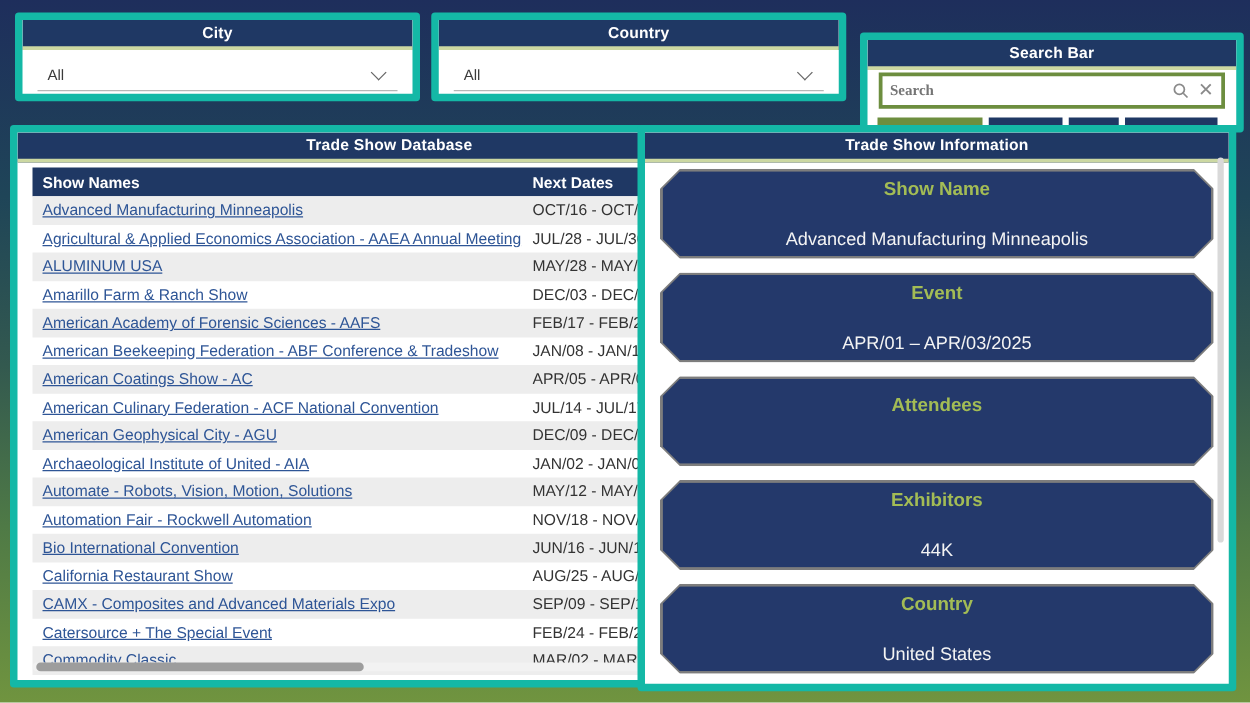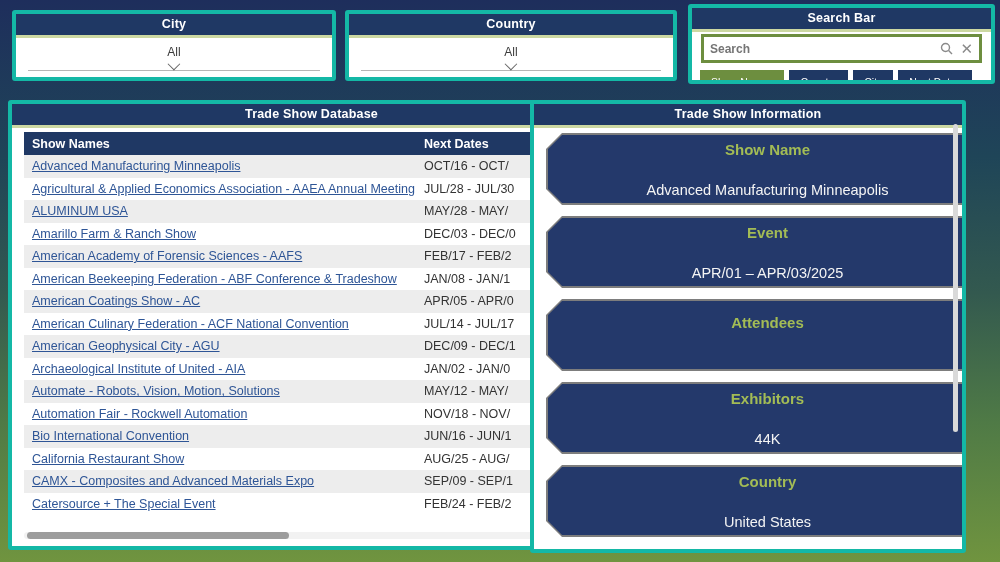--- a/index.html
+++ b/index.html
@@ -1,34 +1,34 @@
 <!DOCTYPE html>
 <html><head>
 <meta charset="utf-8">
 <style>
   html,body{margin:0;padding:0;}
   body{
     width:1000px;height:562px;position:relative;overflow:hidden;
     font-family:"Liberation Sans",sans-serif;
     background:linear-gradient(180deg,#1e2e5c 0%,#1f4558 28%,#33594f 52%,#4f7a46 75%,#70943f 100%);
   }
-  .panel{position:absolute;background:#ffffff;border:4px solid #14b8a6;border-radius:3px;box-sizing:border-box;overflow:hidden;}
+  .panel{position:absolute;background:#ffffff;border:6px solid #14b8a6;border-radius:3px;box-sizing:border-box;overflow:hidden;}
   .panel-header{background:#1f3864;color:#ffffff;font-weight:bold;font-size:12.5px;text-align:center;
     padding:3px 0 4px;border-bottom:3px solid #ccd8a2;letter-spacing:.2px;}
   
   .dropdown{position:absolute;left:12px;right:12px;top:31px;height:26px;border-bottom:1px solid #b6b6b6;
-    display:flex;align-items:center;justify-content:space-between;padding:0 8px;box-sizing:border-box;background:#fff;cursor:pointer;flex-direction:column;}
+    display:flex;align-items:center;justify-content:space-between;padding:0 8px;box-sizing:border-box;background:#fff;cursor:pointer;}
   .dropdown .val{font-size:12px;color:#3b3b3b;}
   .chev{width:8px;height:8px;border-right:1.5px solid #666;border-bottom:1.5px solid #666;
     transform:rotate(45deg) translateY(-2px);margin-right:4px;}
   
   .search-box{position:absolute;left:9px;right:9px;top:26px;height:23px;border:3px solid #6d8e3f;background:#fff;
     display:flex;align-items:center;padding:0 6px;box-sizing:content-box;}
   .search-box input{border:none;outline:none;flex:1;font-size:12px;font-weight:bold;color:#222;
-    font-family:Liberation Sans, sans-serif;background:transparent;padding:0;}
+    font-family:Liberation Serif, serif;background:transparent;padding:0;}
   .sicon{display:flex;align-items:center;margin-left:6px;}
   .clear-x{color:#8a8a8a;font-size:15px;line-height:1;margin-left:7px;cursor:pointer;}
   .btn-row{position:absolute;left:8px;top:62px;display:flex;gap:5px;}
   .sbtn{height:23px;display:flex;align-items:center;justify-content:center;color:#fff;font-size:10.5px;
     padding:0 11px;background:#1f3864;border:none;cursor:pointer;font-family:"Liberation Sans",sans-serif;}
   .sbtn.active{background:#6d8e3f;}
   
   .tbl{position:absolute;left:12px;top:28px;right:10px;}
   .tbl-head{display:flex;background:#1f3864;color:#fff;font-weight:bold;font-size:12.5px;height:23px;align-items:center;}
   .tbl-head .c1{width:392px;padding-left:8px;}
@@ -66,21 +66,21 @@
 </div>
 
 <div class="panel" style="left:345px;top:10px;width:332px;height:71px;">
   <div class="panel-header">Country</div>
   <div class="dropdown">
     <span class="val">All</span>
     <span class="chev"></span>
   </div>
 </div>
 
-<div class="panel" style="left:688px;top:4px;width:307px;height:80px;">
+<div class="panel" style="left:688px;top:26px;width:307px;height:80px;">
   <div class="panel-header">Search Bar</div>
   <div class="search-box">
     <input type="text" placeholder="Search" style="">
     <span class="sicon">
       <svg width="13" height="13" viewBox="0 0 13 13">
           <circle cx="5.5" cy="5.5" r="4" fill="none" stroke="#8a8a8a" stroke-width="1.4"></circle>
           <line x1="8.6" y1="8.6" x2="12" y2="12" stroke="#8a8a8a" stroke-width="1.4"></line>
         </svg>
     </span>
     <span class="clear-x">✕</span>
@@ -157,30 +157,34 @@
         <div class="c2">AUG/25 - AUG/</div>
       </div>
     <div class="trow">
         <div class="c1"><a>CAMX - Composites and Advanced Materials Expo</a></div>
         <div class="c2">SEP/09 - SEP/1</div>
       </div>
     <div class="trow">
         <div class="c1"><a>Catersource + The Special Event</a></div>
         <div class="c2">FEB/24 - FEB/2</div>
       </div>
+    <div class="trow">
+        <div class="c1"><a>Commodity Classic</a></div>
+        <div class="c2">MAR/02 - MAR</div>
+      </div>
   </div>
   <div class="vscroll">
       <div class="thumb"></div>
     </div>
   <div class="hscroll">
       <div class="thumb"></div>
     </div>
 </div>
 
-<div class="panel" style="left:530px;top:100px;width:436px;height:453px;">
+<div class="panel" style="left:510px;top:100px;width:479px;height:453px;">
   <div class="panel-header">Trade Show Information</div>
   <div class="cards">
     <div class="card">
       <div class="inner">
         <div class="label">Show Name</div>
         <div class="value">Advanced Manufacturing Minneapolis</div>
       </div>
     </div>
     <div class="card">
       <div class="inner">

